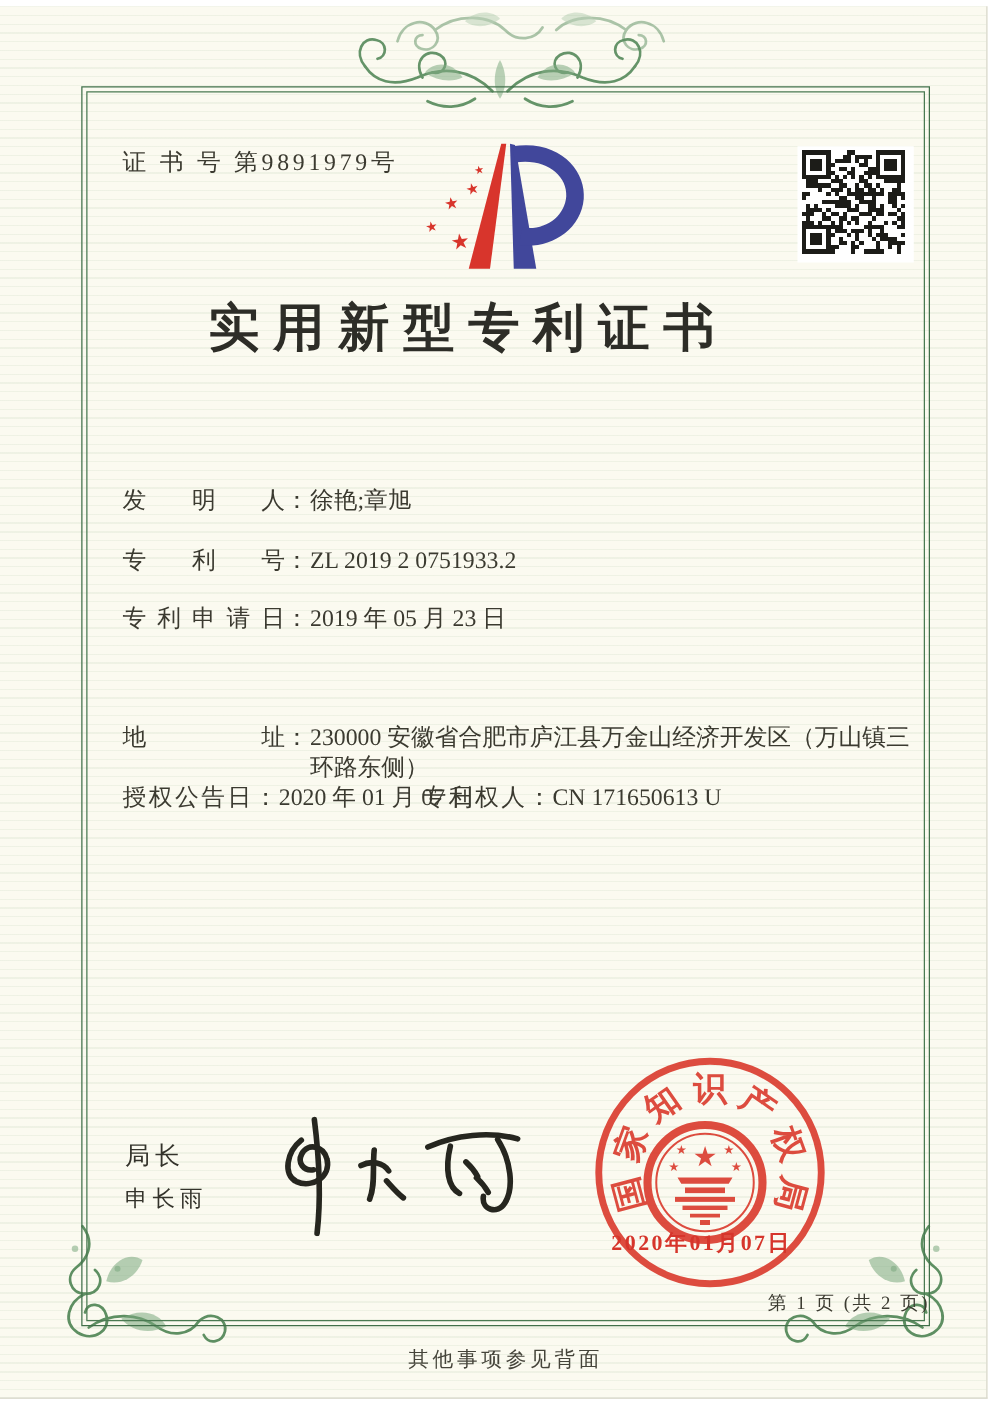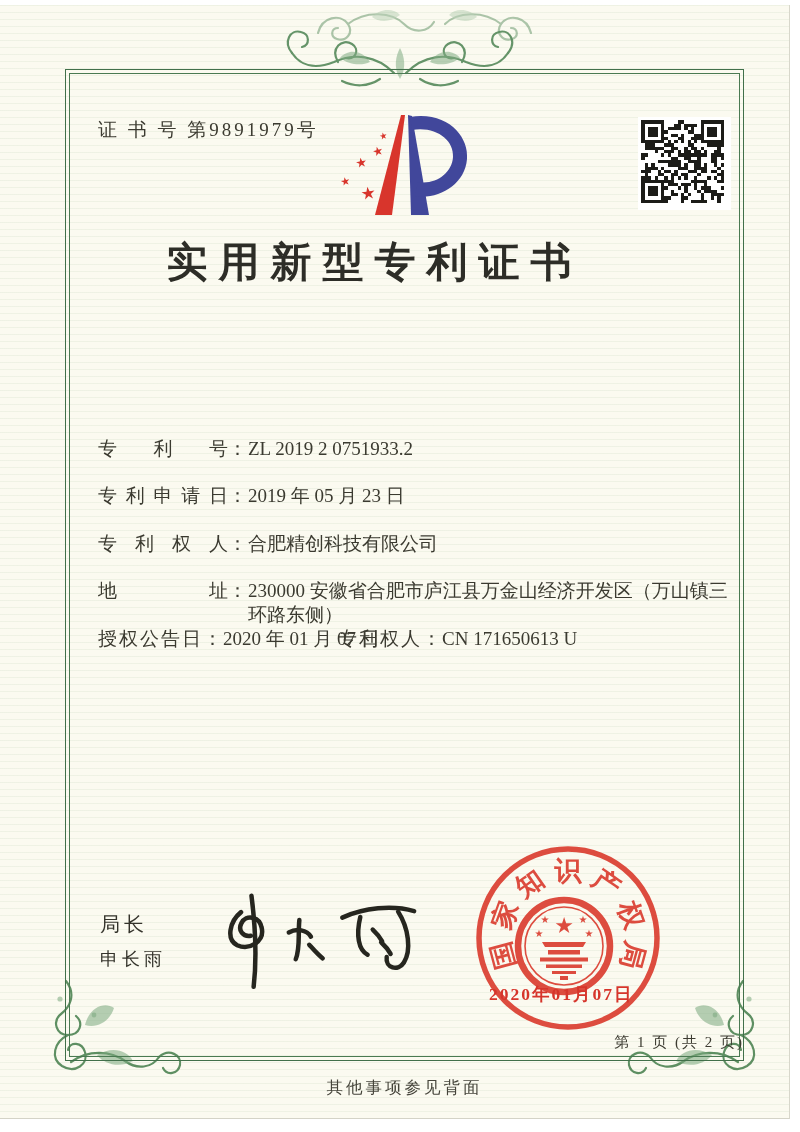--- a/index.html
+++ b/index.html
@@ -456,28 +456,28 @@
       <rect x="52.80" y="82.50" width="3.3" height="3.3" fill="#1c1c18"></rect>
       <rect x="56.10" y="82.50" width="3.3" height="3.3" fill="#1c1c18"></rect>
       <rect x="59.40" y="82.50" width="3.3" height="3.3" fill="#1c1c18"></rect>
       <rect x="62.70" y="82.50" width="3.3" height="3.3" fill="#1c1c18"></rect>
       <rect x="66.00" y="82.50" width="3.3" height="3.3" fill="#1c1c18"></rect>
       <rect x="79.20" y="82.50" width="3.3" height="3.3" fill="#1c1c18"></rect>
     </svg>
 
   <div class="title">实用新型专利证书</div>
 
+  <div class="frow" style="top:384px">
+    <span class="flabel">发明人</span><span class="fcolon">：</span><span class="fvalue">徐艳;章旭</span>
+  </div>
   <div class="frow" style="top:432px">
     <span class="flabel">专利号</span><span class="fcolon">：</span><span class="fvalue">ZL 2019 2 0751933.2</span>
   </div>
   <div class="frow" style="top:479px">
     <span class="flabel">专利申请日</span><span class="fcolon">：</span><span class="fvalue">2019 年 05 月 23 日</span>
-  </div>
-  <div class="frow" style="top:527px">
-    <span class="flabel">专利权人</span><span class="fcolon">：</span><span class="fvalue">合肥精创科技有限公司</span>
   </div>
   <div class="frow" style="top:574px">
     <span class="flabel">地址</span><span class="fcolon">：</span><span class="fvalue">230000 安徽省合肥市庐江县万金山经济开发区（万山镇三环路东侧）</span>
   </div>
   <div class="frow" style="top:622px">
     <span style="letter-spacing:2px">授权公告日</span><span class="fcolon">：</span><span>2020 年 01 月 07 日</span>
     <span class="grant2"><span style="letter-spacing:2px">专利权人</span><span class="fcolon">：</span><span>CN 171650613 U</span></span>
   </div>
 
 

